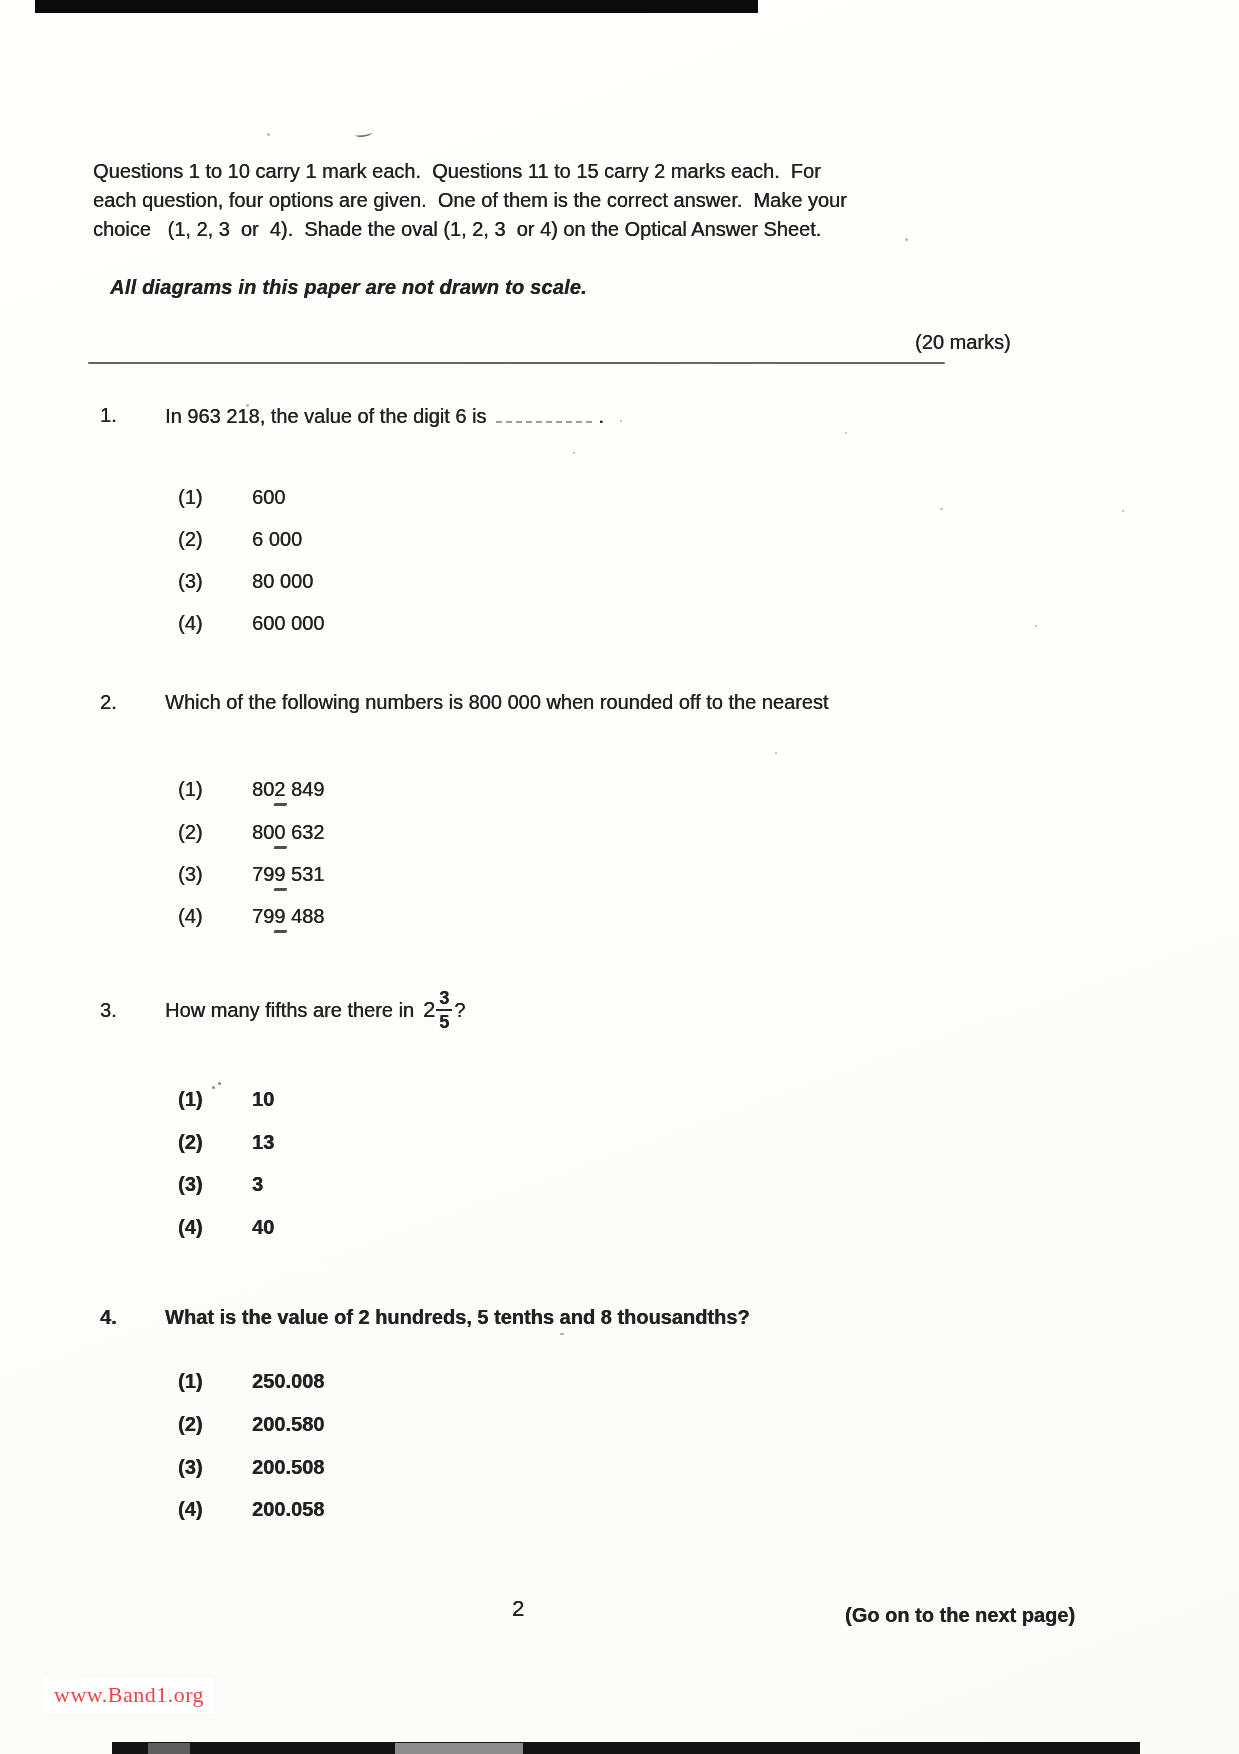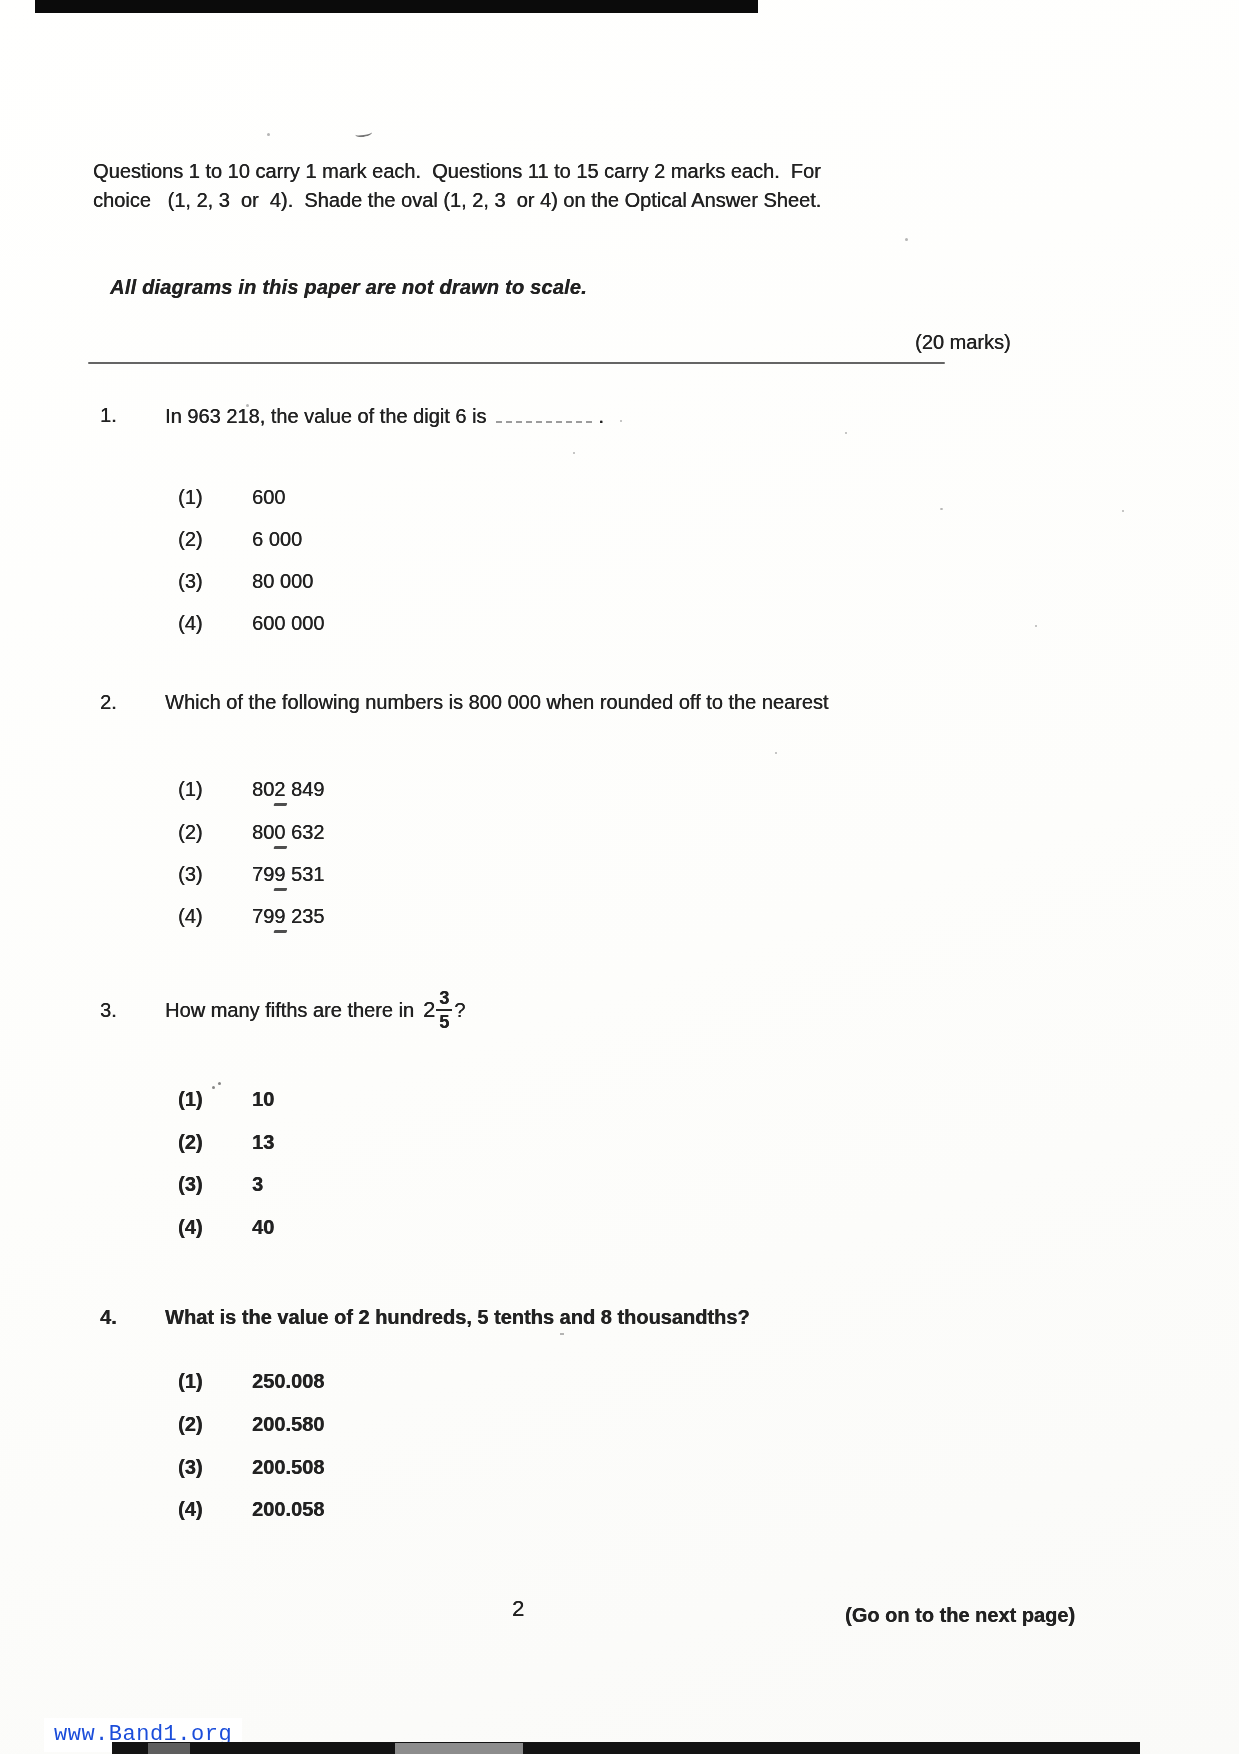--- a/index.html
+++ b/index.html
@@ -31,41 +31,42 @@
   .q3row { left:100px; top:980px; height:60px; display:flex; align-items:center; }
   .mixed { display:inline-flex; align-items:center; margin-left:9px; }
   .whole { font-size:22px; }
   .frac { display:inline-flex; flex-direction:column; align-items:center; line-height:1; font-size:18px; font-weight:700; margin-left:1px; }
   .frac .num { padding:0 3px 2px; border-bottom:2px solid #2a2a2a; }
   .frac .den { padding-top:2px; }
   .qmark { margin-left:2px; }
   .pagenum { left:512px; top:1596px; font-size:22px; }
   .gonext { left:845px; top:1604px; font-weight:700; }
   .watermark {
-    left:44px; top:1678px; font-family:Liberation Mono, monospace;
-    font-size:22px; color:#1d4ed8; background:#ffffff; padding:4px 10px 5px;
-    letter-spacing:.5px; text-shadow:none;margin-top:40px;
+    left:44px; top:1678px; font-family:Liberation Serif, serif;
+    font-size:22px; color:#ef4444; background:#ffffff; padding:4px 10px 5px;
+    letter-spacing:.5px; text-shadow:none;
   }
   .bar-top { left:35px; top:0; width:723px; height:13px; background:#0d0d0d; }
   .bar-bottom { left:112px; top:1742px; width:1028px; height:12px; background:#151515; }
   .bar-gray1 { left:395px; top:1743px; width:128px; height:11px; background:#8d8d8d; }
   .bar-gray2 { left:148px; top:1743px; width:42px; height:11px; background:#5f5f5f; }
   .speck { position:absolute; background:#6b6b6b; border-radius:50%; opacity:.5; }
   .squiggle { left:355px; top:130px; width:17px; height:7px; border-bottom:2.5px solid #555; border-radius:60%; transform:rotate(-8deg); opacity:.8; }
   .dots1 { left:212px; top:1086px; width:3px; height:3px; background:#555; border-radius:50%; box-shadow:6px -4px 0 #555; opacity:.7; }
 </style>
 </head>
 <body>
 
 <div class="paper">
 
   <div class="abs bar-top"></div>
 
   <div class="abs header">
     <div class="pre">Questions 1 to 10 carry 1 mark each.  Questions 11 to 15 carry 2 marks each.  For</div>
+    <div class="pre">each question, four options are given.  One of them is the correct answer.  Make your</div>
     <div class="pre">choice   (1, 2, 3  or  4).  Shade the oval (1, 2, 3  or 4) on the Optical Answer Sheet.</div>
   </div>
 
   <div class="abs notice">All diagrams in this paper are not drawn to scale.</div>
 
   <div class="abs marks">(20 marks)</div>
 
   <div class="abs hline"></div>
 
   <div class="abs qrow" style="left:100px; top:404px;">
@@ -104,21 +105,21 @@
   <div class="abs opt" style="top:821px;">
     <span class="lab">(2)</span>
     <span class="val m3">800 632</span>
   </div>
   <div class="abs opt" style="top:863px;">
     <span class="lab">(3)</span>
     <span class="val m3">799 531</span>
   </div>
   <div class="abs opt" style="top:905px;">
     <span class="lab">(4)</span>
-    <span class="val m3">799 235</span>
+    <span class="val m3">799 488</span>
   </div>
 
   <div class="abs q3row">
     <div class="qnum">3.</div>
     <div>
       <span>How many fifths are there in</span><span class="mixed">
           <span class="whole">2</span>
           <span class="frac">
             <span class="num">3</span>
             <span class="den">5</span>

